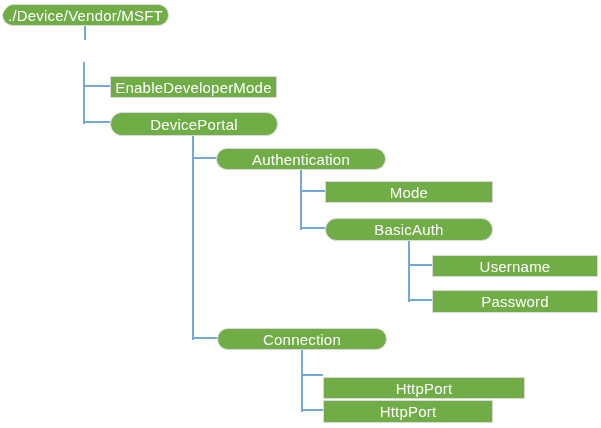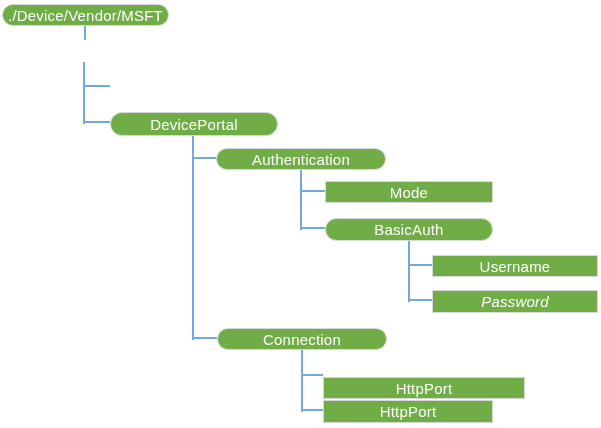--- a/index.html
+++ b/index.html
@@ -7,20 +7,21 @@
     padding: 0;
     background: #ffffff;
   }
   #canvas {
     position: relative;
     width: 601px;
     height: 428px;
     background: var(--bg, #ffffff);
     font-family: "Liberation Sans", sans-serif;
     overflow: hidden;
+    border-radius: 25px;
   }
   .node {
     position: absolute;
     box-sizing: border-box;
     background: var(--node-fill, #70AD47);
     border: 1px solid var(--node-border, #D9D9D9);
     color: var(--text-color, #ffffff);
     display: flex;
     align-items: center;
     justify-content: center;
@@ -54,22 +55,23 @@
     <div class="connector" style="left: 300px; top: 170px; width: 2px; height: 60px;"></div>
     <div class="connector" style="left: 301px; top: 190px; width: 24px; height: 2px;"></div>
     <div class="connector" style="left: 301px; top: 227px; width: 24px; height: 2px;"></div>
     <div class="connector" style="left: 408px; top: 241px; width: 2px; height: 61px;"></div>
     <div class="connector" style="left: 409px; top: 264px; width: 23px; height: 2px;"></div>
     <div class="connector" style="left: 409px; top: 299px; width: 23px; height: 2px;"></div>
     <div class="connector" style="left: 301px; top: 350px; width: 2px; height: 62px;"></div>
     <div class="connector" style="left: 302px; top: 374px; width: 21px; height: 2px;"></div>
     <div class="connector" style="left: 302px; top: 409px; width: 21px; height: 2px;"></div>
     <div class="node rounded" style="left: 2px; top: 4px; width: 167px; height: 22px;">./Device/Vendor/MSFT</div>
+    <div class="node rect" style="left: 110px; top: 76px; width: 167px; height: 22px;">EnableDeveloperMode</div>
     <div class="node rounded" style="left: 110px; top: 112px; width: 168px; height: 24px;">DevicePortal</div>
     <div class="node rounded" style="left: 216px; top: 148px; width: 170px; height: 22px;">Authentication</div>
     <div class="node rect" style="left: 325px; top: 181px; width: 168px; height: 22px;">Mode</div>
     <div class="node rounded" style="left: 325px; top: 218px; width: 168px; height: 23px;">BasicAuth</div>
     <div class="node rect" style="left: 432px; top: 255px; width: 166px; height: 22px;">Username</div>
-    <div class="node rect" style="left: 432px; top: 290px; width: 166px; height: 23px; font-style: italic;">Password</div>
+    <div class="node rect" style="left: 432px; top: 290px; width: 166px; height: 23px;">Password</div>
     <div class="node rounded" style="left: 217px; top: 328px; width: 170px; height: 22px;">Connection</div>
     <div class="node rect" style="left: 323px; top: 365px; width: 202px; height: 22px; margin-top: 12px;">HttpPort</div>
     <div class="node rect" style="left: 323px; top: 400px; width: 170px; height: 23px;">HttpPort</div>
   </div>
 
 </body></html>

